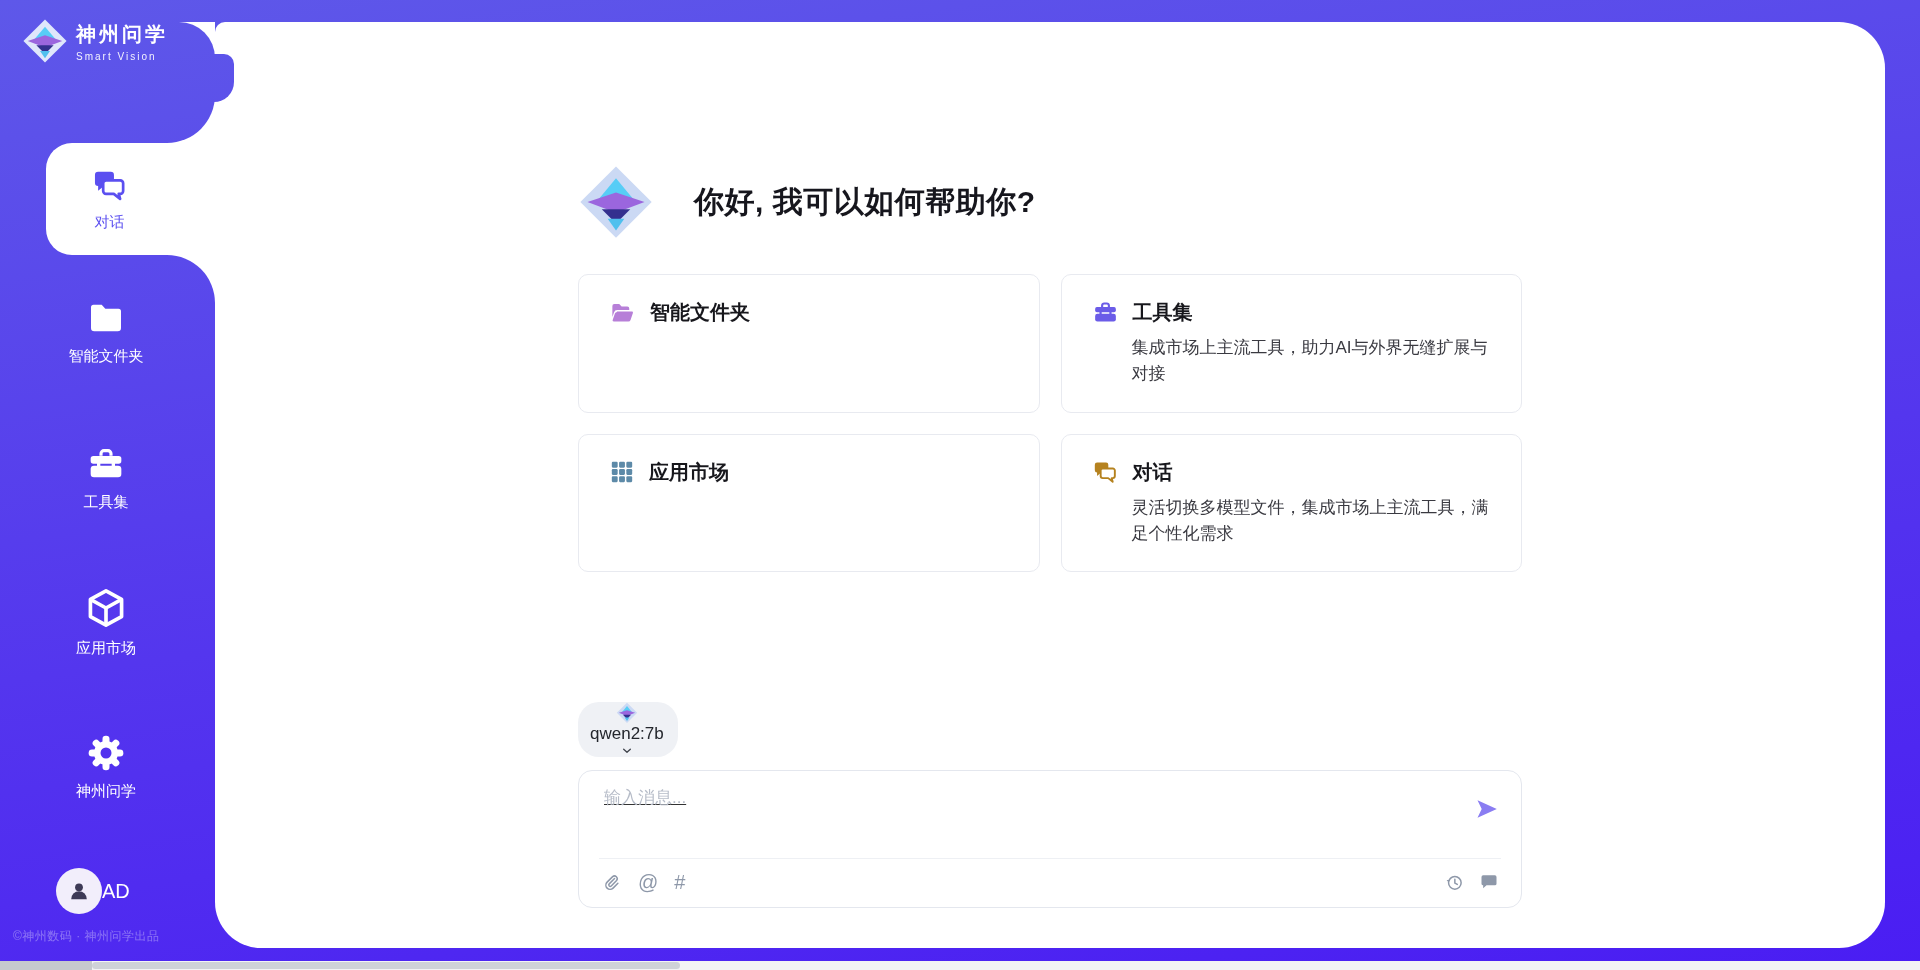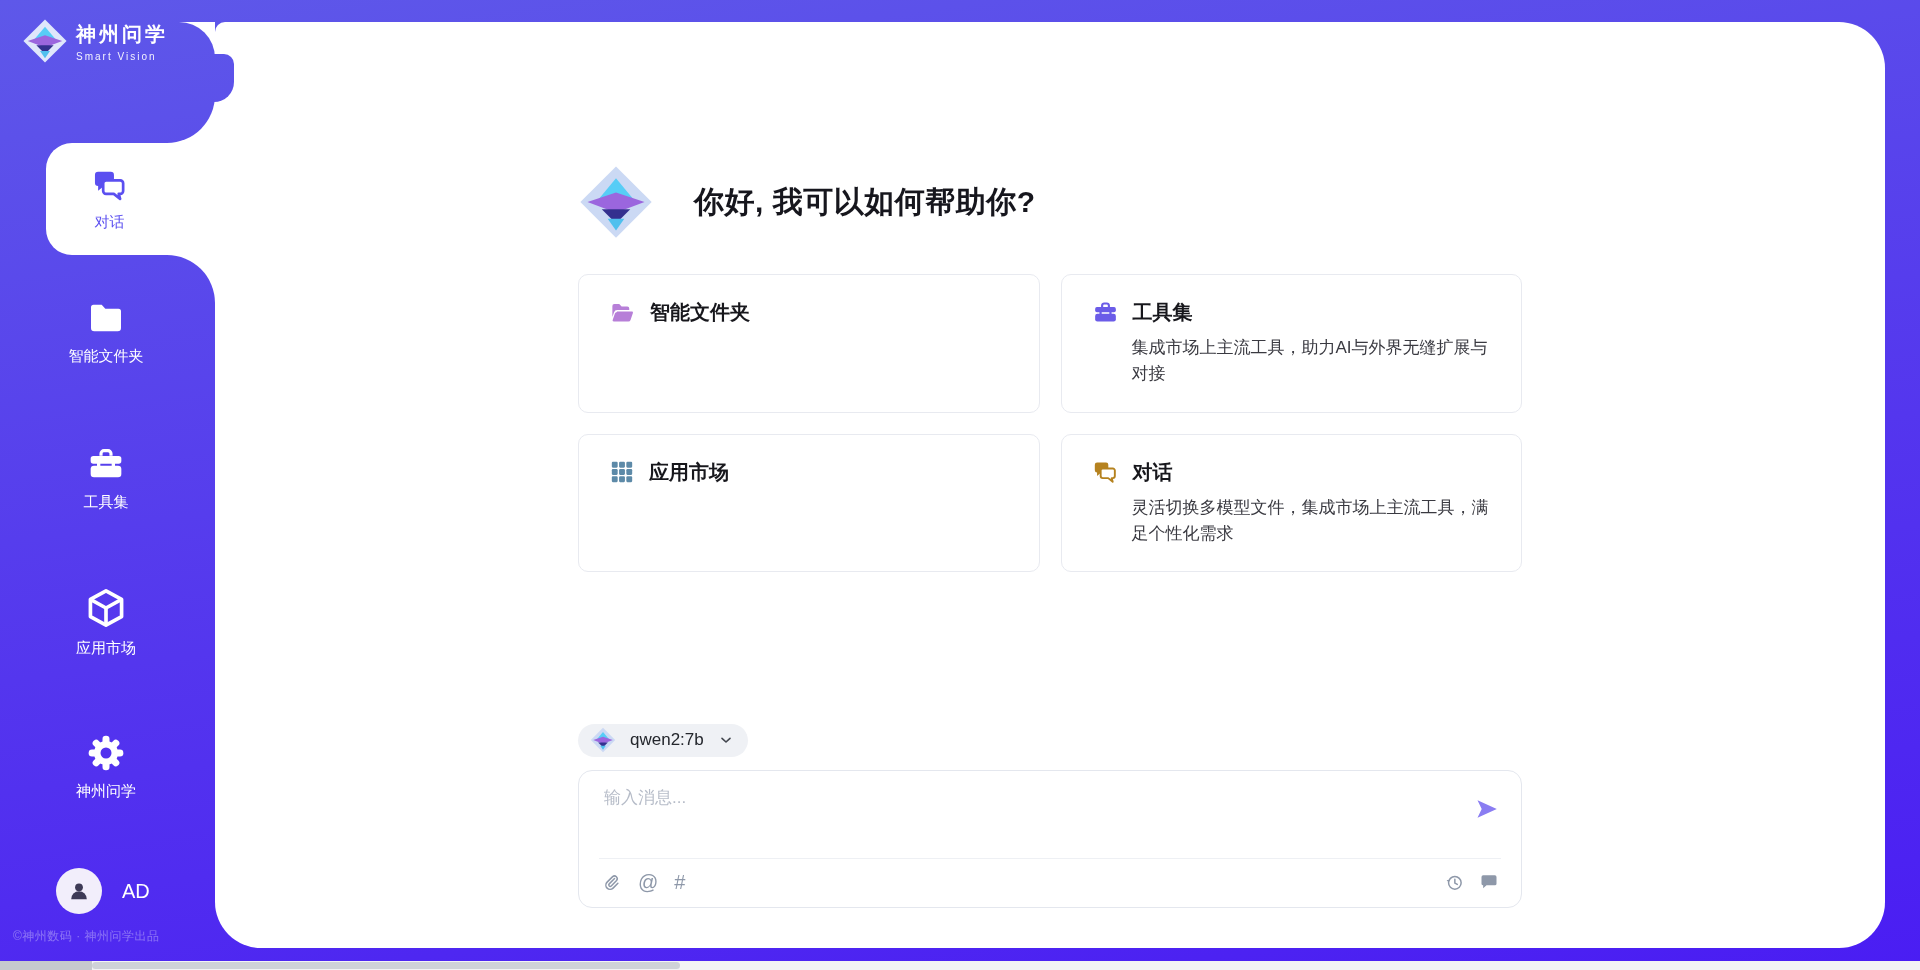--- a/index.html
+++ b/index.html
@@ -30,42 +30,42 @@
     gap:9px;color:#fff;font-size:15px;cursor:pointer;}
   .ni-1{top:298px}.ni-2{top:444px}.ni-3{top:586px}.ni-4{top:733px}
   .tab-active{position:absolute;left:46px;top:143px;width:171px;height:112px;background:#fff;
     border-radius:26px 0 0 26px;display:flex;flex-direction:column;align-items:center;justify-content:center;
     gap:8px;color:#5b4ff0;font-size:15px;padding-right:44px;box-sizing:border-box;cursor:pointer;}
   .fillet{position:absolute;left:167px;width:48px;height:48px;background:#fff;}
   .fillet::after{content:"";position:absolute;inset:0;
     background:linear-gradient(172deg,#5e58e9 0%,#5436ee 55%,#4a1df3 100%);background-attachment:fixed;}
   .f-top{top:95px}.f-top::after{border-bottom-right-radius:48px;}
   .f-bottom{top:255px}.f-bottom::after{border-top-right-radius:48px;}
-  .user-row{position:absolute;left:56px;top:868px;display:flex;align-items:center;gap:20px;color:#fff;}
+  .user-row{position:absolute;left:56px;top:868px;display:flex;align-items:center;color:#fff;}
   .avatar{width:46px;height:46px;border-radius:50%;background:#f2eefb;display:flex;align-items:center;justify-content:center;}
   .user-name{font-size:20px;}
   .side-footer{position:absolute;left:13px;top:928px;font-size:12px;color:rgba(255,255,255,.34);
     letter-spacing:.5px;white-space:nowrap;}
   
   .content-col{width:944px;height:100%;margin:0 auto;display:flex;flex-direction:column;box-sizing:border-box;}
   .greet-row{margin-top:142px;display:flex;align-items:center;gap:40px;}
   .greet-text{font-size:30px;font-weight:700;color:#16161d;letter-spacing:.5px;}
   .cards{margin-top:34px;display:grid;grid-template-columns:1fr 1fr;gap:21px;}
   .card{border:1px solid #e8eaf0;border-radius:10px;padding:24px 24px 24px 30px;background:#fff;
     box-sizing:border-box;min-height:128px;cursor:pointer;}
   .card-head{display:flex;align-items:center;gap:14px;}
   .card-title{font-size:20px;font-weight:700;color:#17171c;}
   .card-desc{margin:9px 0 0 40px;font-size:17px;color:#3a3a41;line-height:1.55;}
   .bottom-group{margin-top:auto;margin-bottom:40px;}
-  .model-pill{display:inline-flex;align-items:center;gap:14px;height:33px;padding:0 14px 0 12px;
-    background:#eff1f5;border-radius:21px;cursor:pointer;}
+  .model-pill{display:inline-flex;align-items:center;gap:0;height:55px;padding:0 14px 0 12px;
+    background:#eff1f5;border-radius:21px;cursor:pointer;flex-direction:column;}
   .model-name{font-size:17px;color:#23262c;}
   .composer{margin-top:13px;position:relative;height:136px;border:1px solid #e4e7ee;border-radius:14px;background:#fff;}
   .composer-input{position:absolute;top:16px;left:23px;right:70px;border:none;outline:none;
-    font-size:17px;color:#333;font-family:inherit;background:transparent;}
+    font-size:17px;color:#333;font-family:inherit;background:transparent;text-decoration:underline;}
   .composer-input::placeholder{color:#b6bcc8;}
   .send-btn{position:absolute;right:22px;top:26px;cursor:pointer;line-height:0;}
   .composer-divider{position:absolute;left:20px;right:20px;bottom:48px;height:1px;background:#eef0f4;}
   .tool-row{position:absolute;left:22px;right:22px;bottom:11px;height:28px;display:flex;align-items:center;
     gap:16px;color:#8e98a9;}
   .tool-right{margin-left:auto;display:flex;align-items:center;gap:14px;}
   .glyph{font-size:20px;font-weight:500;line-height:1;cursor:pointer;}
   .tool-row svg{cursor:pointer;}
   
   .hscroll{position:absolute;left:0;right:0;bottom:0;height:9px;background:#f3f3f5;}

